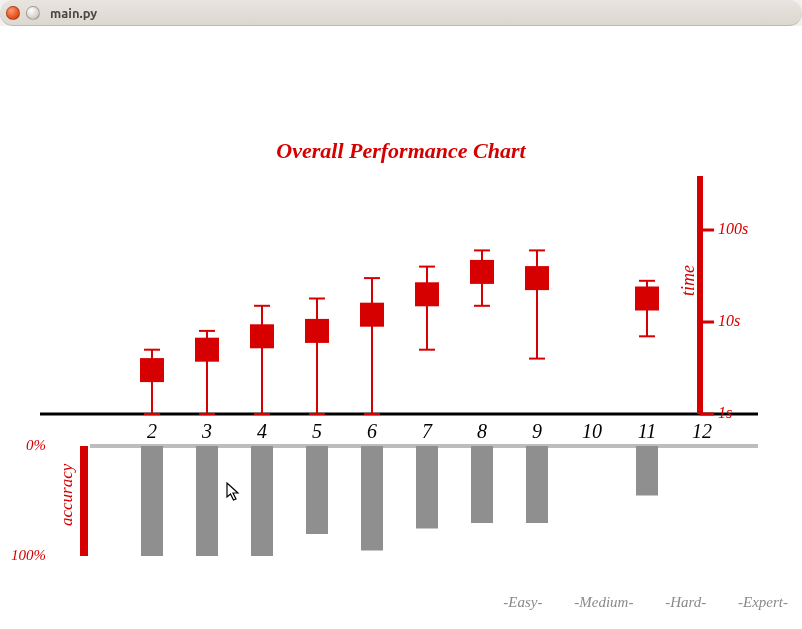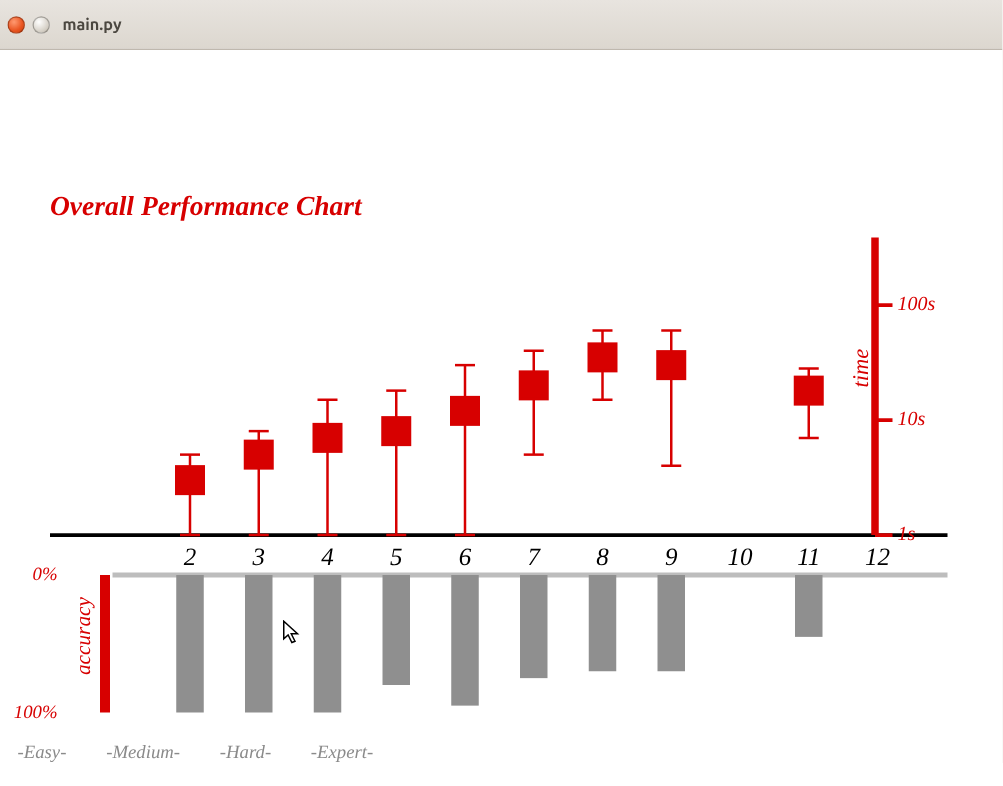--- a/index.html
+++ b/index.html
@@ -1,40 +1,39 @@
 <!DOCTYPE html>
 <html><head>
 <meta charset="utf-8">
 <style>
   * { box-sizing: border-box; margin: 0; padding: 0; }
   html, body { width: 802px; height: 629px; font-family: Georgia, 'Times New Roman', serif; background: #f2f1f0; }
   .window { width: 802px; height: 629px; background: #f2f1f0; display: flex; flex-direction: column; }
   .titlebar {
-    height: 40px; background: linear-gradient(#e8e4df,#dcd7cf);
+    height: 26px; background: linear-gradient(#e8e4df,#dcd7cf);
     border-bottom: 1px solid #bfb8ae; display: flex; align-items: center;
-    padding: 0 6px; font-family: Ubuntu, Arial, sans-serif; font-size: 13px; color: #4b4740;
+    padding: 0 6px; font-family: Ubuntu, Arial, sans-serif; font-size: 13px; color: #4b4740; border-radius: 13px;
   }
   .tb-btn { width: 14px; height: 14px; border-radius: 50%; margin-right: 6px; display:inline-block; border:1px solid rgba(0,0,0,.25);}
   .tb-close { background: radial-gradient(circle at 35% 30%, #ff9b72, #e95420 60%, #c73e0b); }
   .tb-min   { background: radial-gradient(circle at 35% 30%, #ffffff, #d9d4cb 60%, #bcb5a8); }
   .tb-title { margin-left: 4px; font-weight: bold; }
   .content { flex: 1; background: #ffffff; position: relative; overflow: hidden; }
   .heading {
     position: absolute; left: 12px; top: 6px;
     font-size: 52px; color: #d6d6d6; font-family: Georgia, serif;
   }
   .chart-title {
-    position: absolute; left: 0; right: 0; top: 112px; text-align: left;
+    position: absolute; left: 0; right: 0; top: 112px; text-align: center;
     font-size: 22px; color: #d70000; font-style: italic; font-weight: bold;
     font-family: Georgia, serif;
-    padding-left: 40px;
   }
   .chart { position: absolute; left: 0; top: 0; }
   .footer {
-    position: absolute; left: 0; right: 0; bottom: 18px; text-align: left;
+    position: absolute; left: 0; right: 0; bottom: 18px; text-align: right;
     font-size: 15px; color: #8a8a8a; font-style: italic; font-family: Georgia, serif;
   }
   .footer span { margin: 0 14px; }
   .cursor { position:absolute; left:226px; top:456px; pointer-events:none; }
 </style>
 </head>
 <body>
 
 <div class="window">
   <div class="titlebar">

